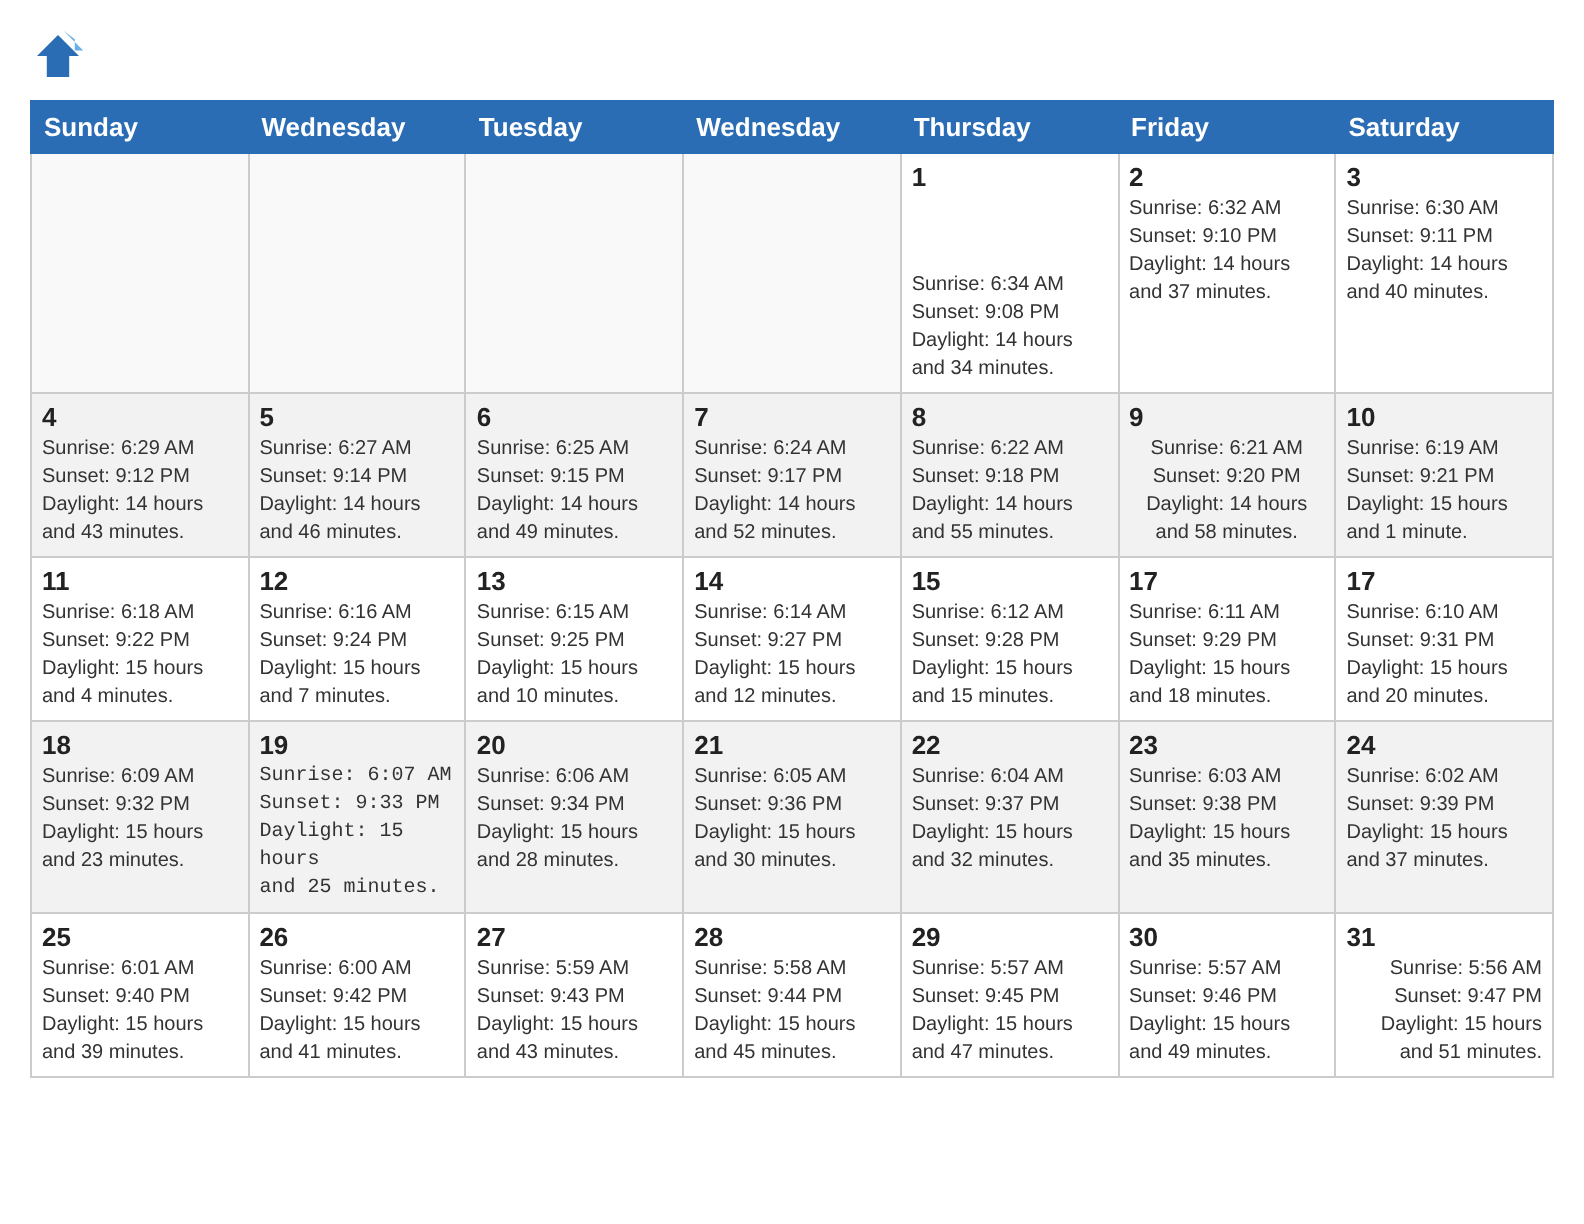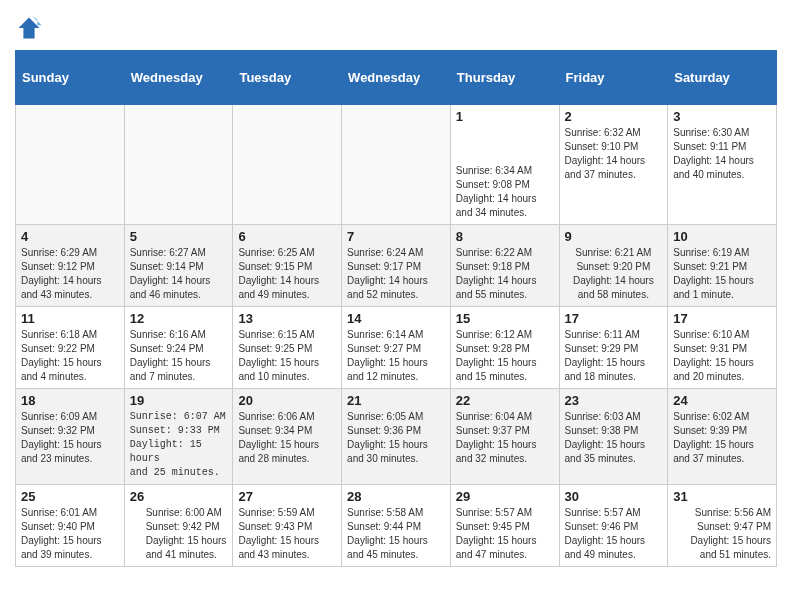--- a/index.html
+++ b/index.html
@@ -63,21 +63,21 @@
     .calendar {
       width: 100%;
       border-collapse: collapse;
       border: 1px solid #ccc;
     }
     .calendar th {
       background: #2a6db5;
       color: #fff;
       font-size: 13px;
       font-weight: bold;
-      padding: 19px 6px;
+      padding: 5px 6px;
       text-align: left;
       border: 1px solid #2a6db5;
     }
     .calendar td {
       border: 1px solid #ccc;
       vertical-align: top;
       padding: 4px 5px;
       font-size: 10.5px;
       color: #222;
       width: calc(100% / 7);
@@ -318,21 +318,21 @@
         <tr>
           <td>
             <div class="day-number">25</div>
             <div class="day-info" style="white-space: pre-line;">Sunrise: 6:01 AM
 Sunset: 9:40 PM
 Daylight: 15 hours
 and 39 minutes.</div>
           </td>
           <td>
             <div class="day-number">26</div>
-            <div class="day-info" style="white-space: pre-line; margin-left: 16px;">Sunrise: 6:00 AM
+            <div class="day-info" style="white-space: pre-line;">Sunrise: 6:00 AM
 Sunset: 9:42 PM
 Daylight: 15 hours
 and 41 minutes.</div>
           </td>
           <td>
             <div class="day-number">27</div>
             <div class="day-info" style="white-space: pre-line;">Sunrise: 5:59 AM
 Sunset: 9:43 PM
 Daylight: 15 hours
 and 43 minutes.</div>

